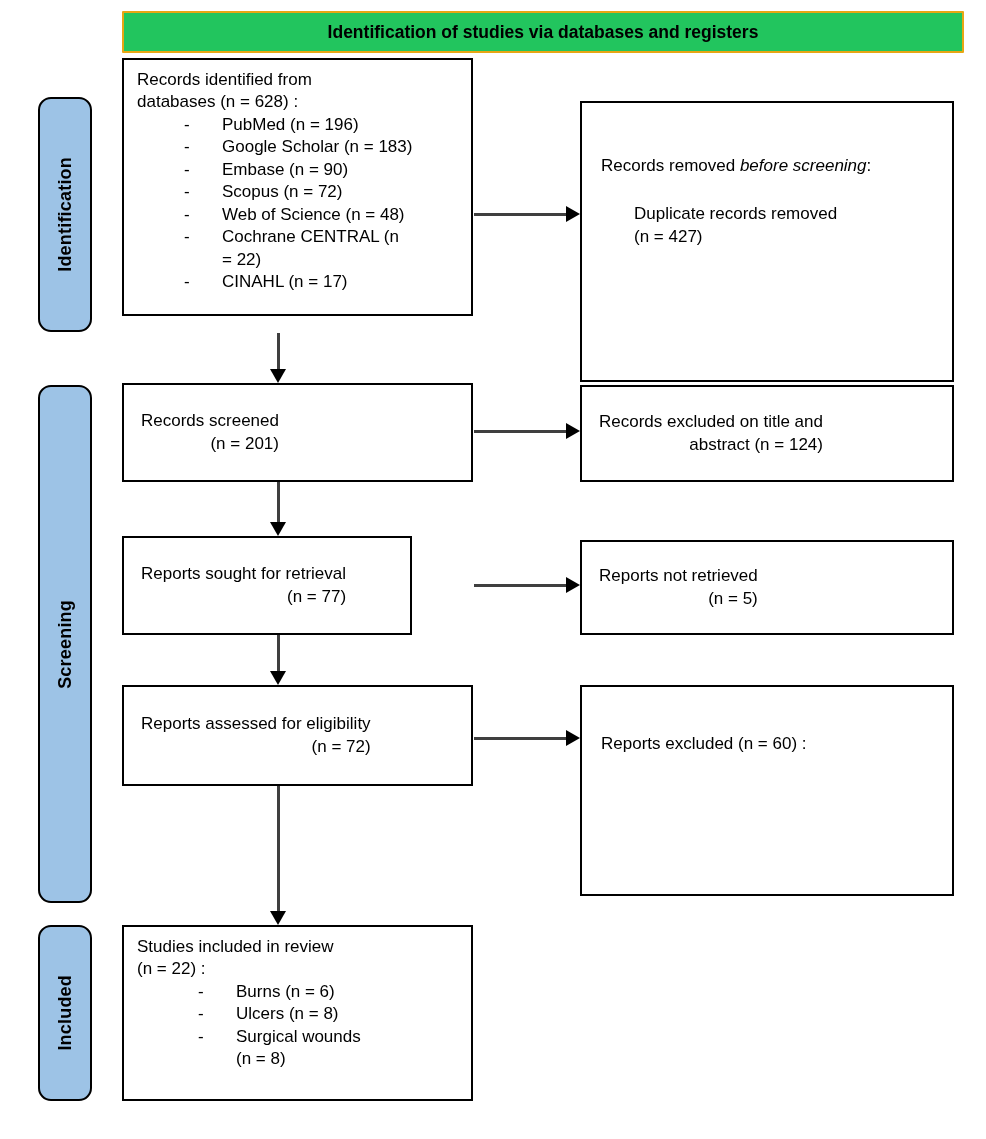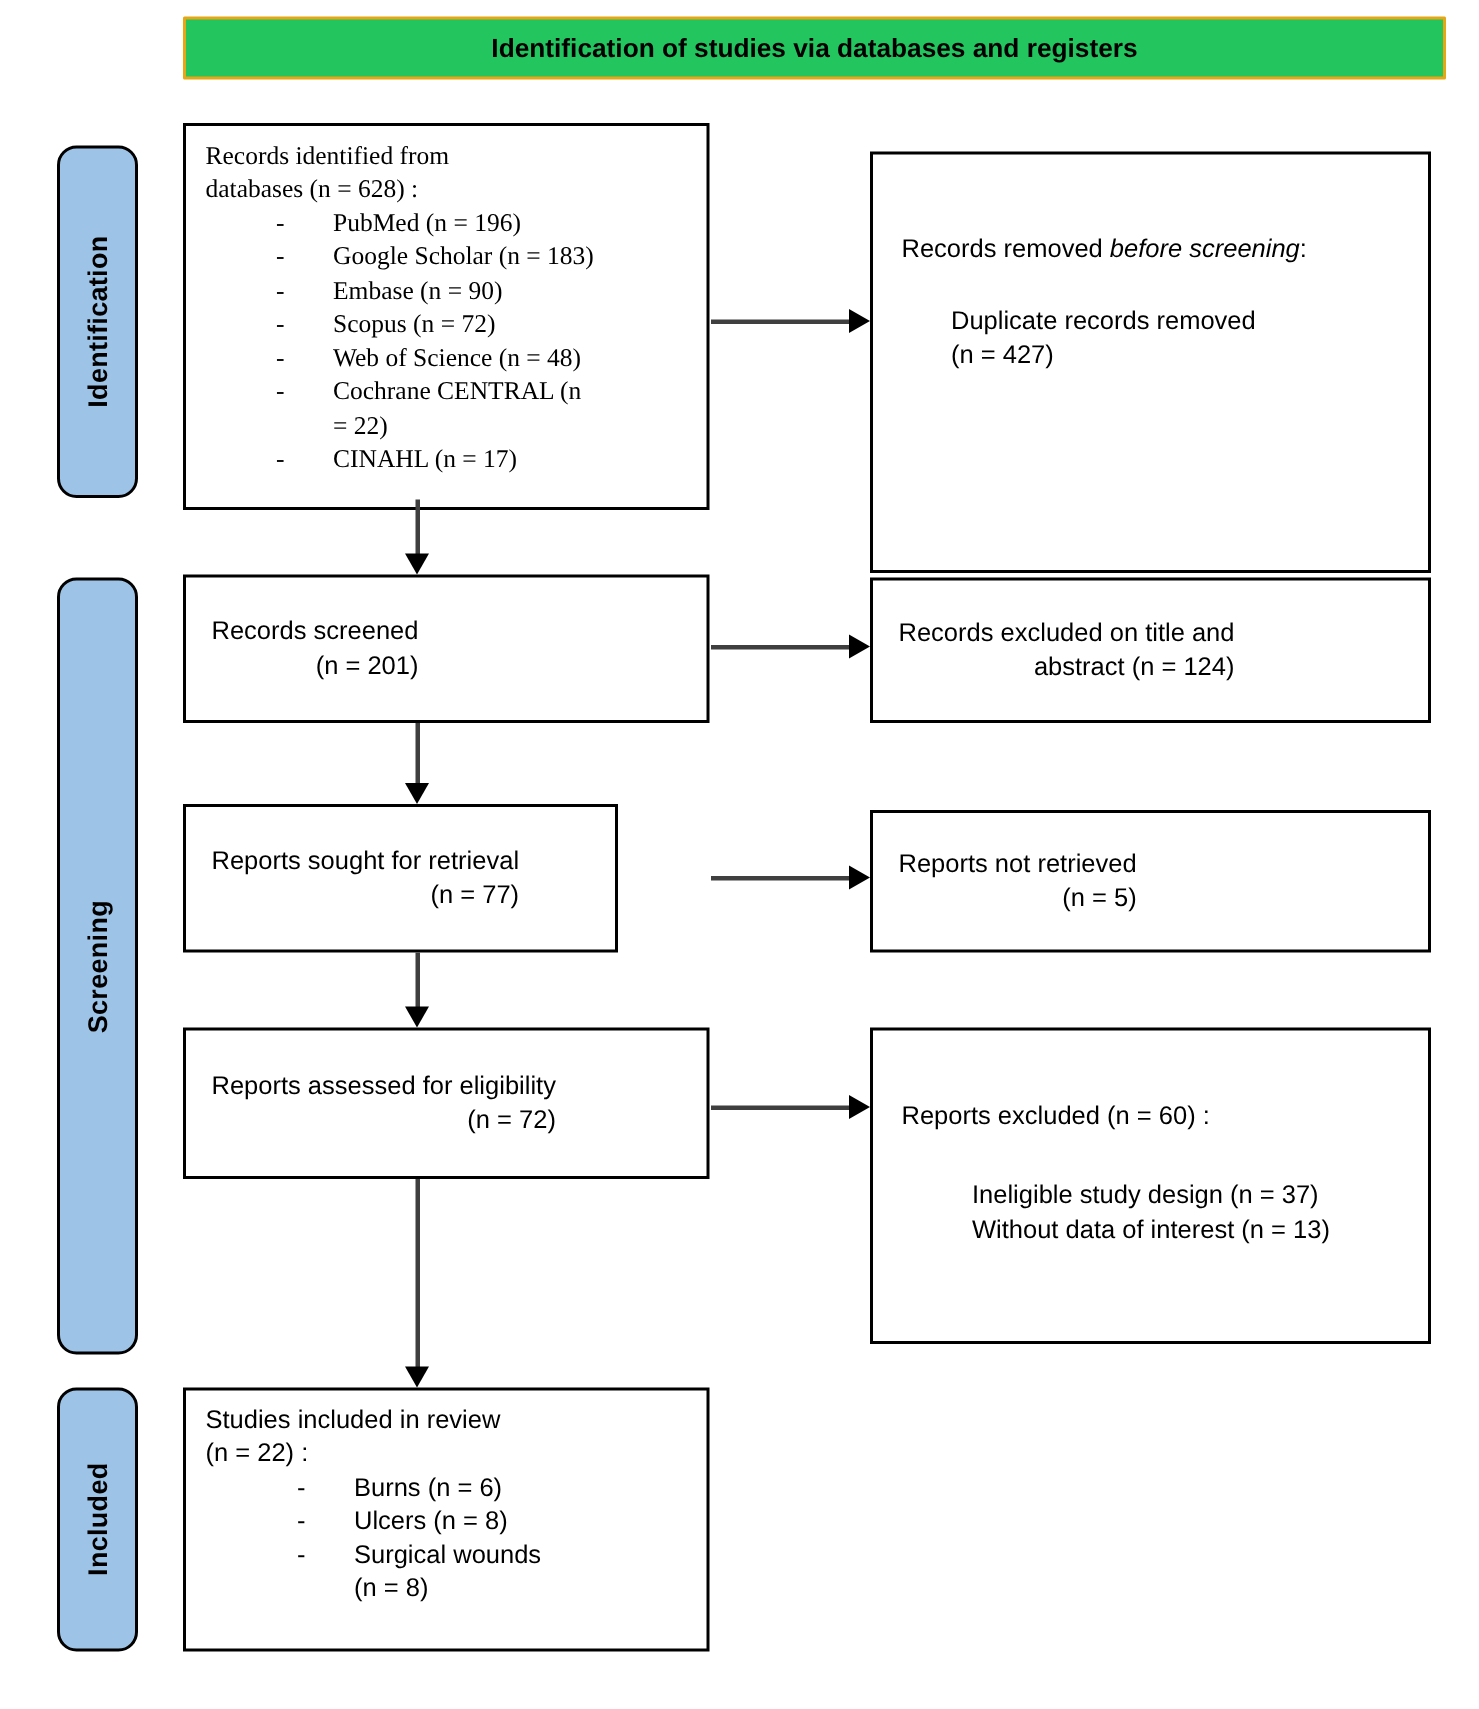--- a/index.html
+++ b/index.html
@@ -51,21 +51,21 @@
   .box {
     position: absolute;
     background: #ffffff;
     border: 2.5px solid #000000;
     box-sizing: border-box;
     font-size: 17px;
     line-height: 1.32;
   }
   .ml { white-space: pre-line; }
 
-  .box-identified { left: 122px; top: 82px;  width: 351px; height: 258px; padding: 9px 8px 0 13px; font-family: Liberation Serif, serif; }
+  .box-identified { left: 122px; top: 58px;  width: 351px; height: 258px; padding: 9px 8px 0 13px; }
   .box-screened   { left: 122px; top: 383px; width: 351px; height: 99px;  }
   .box-sought     { left: 122px; top: 536px; width: 290px; height: 99px;  }
   .box-assessed   { left: 122px; top: 685px; width: 351px; height: 101px; }
   .box-included   { left: 122px; top: 925px; width: 351px; height: 176px; padding: 9px 8px 0 13px; }
 
   .rbox-removed   { left: 580px; top: 101px; width: 374px; height: 281px; padding: 52px 10px 0 19px; }
   .rbox-excluded1 { left: 580px; top: 385px; width: 374px; height: 97px;  }
   .rbox-notretr   { left: 580px; top: 540px; width: 374px; height: 95px;  }
   .rbox-excluded2 { left: 580px; top: 685px; width: 374px; height: 211px; padding: 46px 10px 0 19px; }
 
@@ -174,24 +174,20 @@
 (n = 5)</div>
   </div>
 
   <div class="box box-assessed vcenter">
     <div class="ml">Reports assessed for eligibility
 (n = 72)</div>
   </div>
 
   <div class="box rbox-excluded2">
     <div>Reports excluded (n = 60) :</div>
-    <div class="details">
-      <div>Ineligible study design (n = 37)</div>
-      <div>Without data of interest (n = 13)</div>
-    </div>
   </div>
 
   <div class="box box-included">
     <div class="ml">Studies included in review
 (n = 22) :</div>
     <div class="bullet-row">
       <span class="dash">-</span>
       <span class="btext ml">Burns (n = 6)</span>
     </div>
     <div class="bullet-row">

